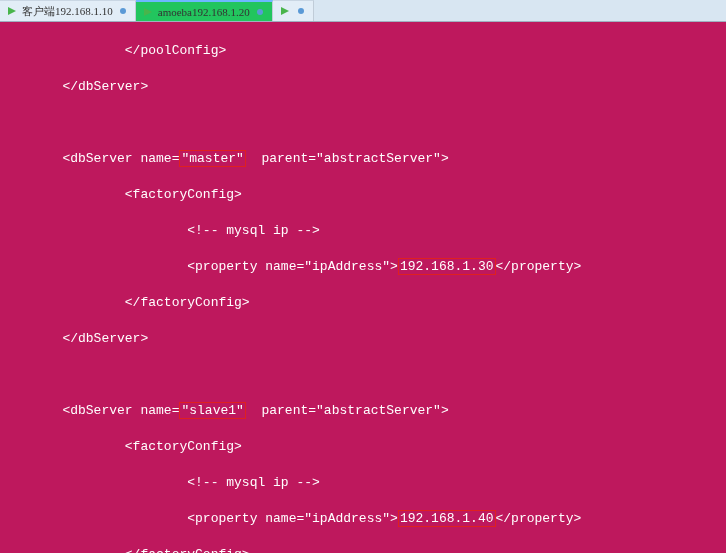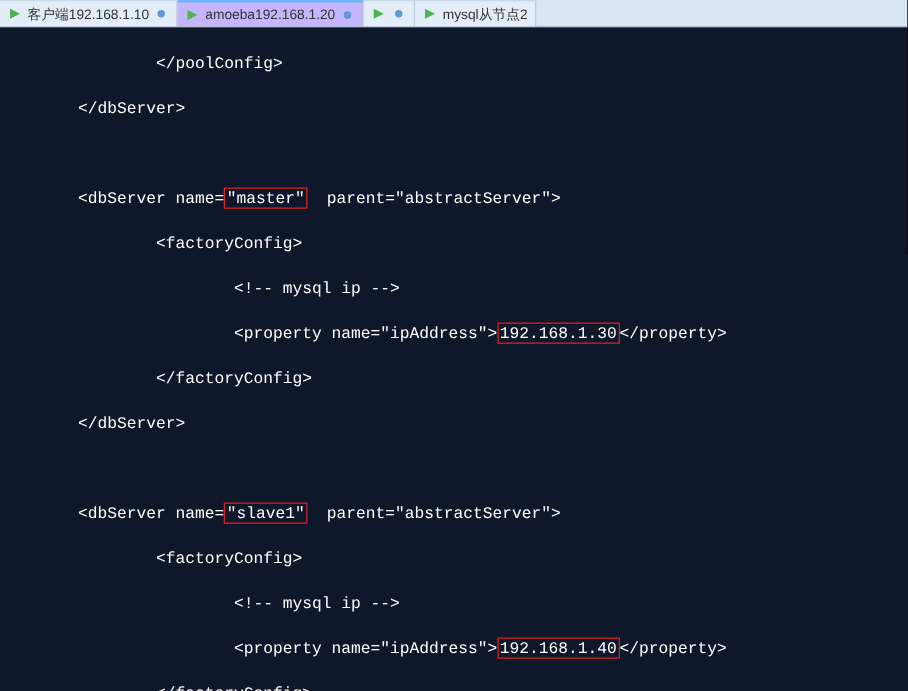--- a/index.html
+++ b/index.html
@@ -21,28 +21,29 @@
     display: flex;
     align-items: center;
     gap: 4px;
     padding: 2px 6px 2px 6px;
     border-right: 1px solid #c0ccd8;
     background: #e2edf7;
     border-top: 1px solid #c9d6e3;
     white-space: nowrap;
     cursor: pointer;
     color: #333;
+    font-family: Liberation Serif, serif;
   }
   .tab.active {
-    background: #c4b5fd;
+    background: #22c55e;
     border-top: 2px solid #6db7ff;
   }
   .icon-dot { display: inline-flex; width: 12px; height: 12px; align-items: center; justify-content: center; }
   .editor {
-    background: #0f172a;
+    background: #be185d;
     color: #ffffff;
     font-family: Consolas, "Courier New", monospace;
     font-size: 13px;
     line-height: 18px;
     padding: 2px 0;
     height: calc(100% - 22px);
     overflow: hidden;
     white-space: pre;
   }
   .code-line { height: 18px; }
@@ -86,28 +87,20 @@
         <svg width="10" height="10">
           <polygon points="1,1 9,5 1,9" fill="#49b54c"></polygon>
         </svg>
       </span>
     <span class="icon-dot">
         <svg width="8" height="8">
           <circle cx="4" cy="4" r="3" fill="#5a99d6"></circle>
         </svg>
       </span>
   </div>
-  <div class="tab">
-    <span class="icon-dot">
-        <svg width="10" height="10">
-          <polygon points="1,1 9,5 1,9" fill="#49b54c"></polygon>
-        </svg>
-      </span>
-    <span>mysql从节点2</span>
-  </div>
 </div>
 
 <div class="editor">
 <div class="code-line"><span>                &lt;/poolConfig&gt;</span></div>
 <div class="code-line"><span>        &lt;/dbServer&gt;</span></div>
 <div class="code-line"></div>
 <div class="code-line"><span>        &lt;dbServer name=</span><span class="hlbox">"master"</span><span>  parent="abstractServer"&gt;</span></div>
 <div class="code-line"><span>                &lt;factoryConfig&gt;</span></div>
 <div class="code-line"><span>                        &lt;!-- mysql ip --&gt;</span></div>
 <div class="code-line"><span>                        &lt;property name="ipAddress"&gt;</span><span class="hlbox">192.168.1.30</span><span>&lt;/property&gt;</span></div>

